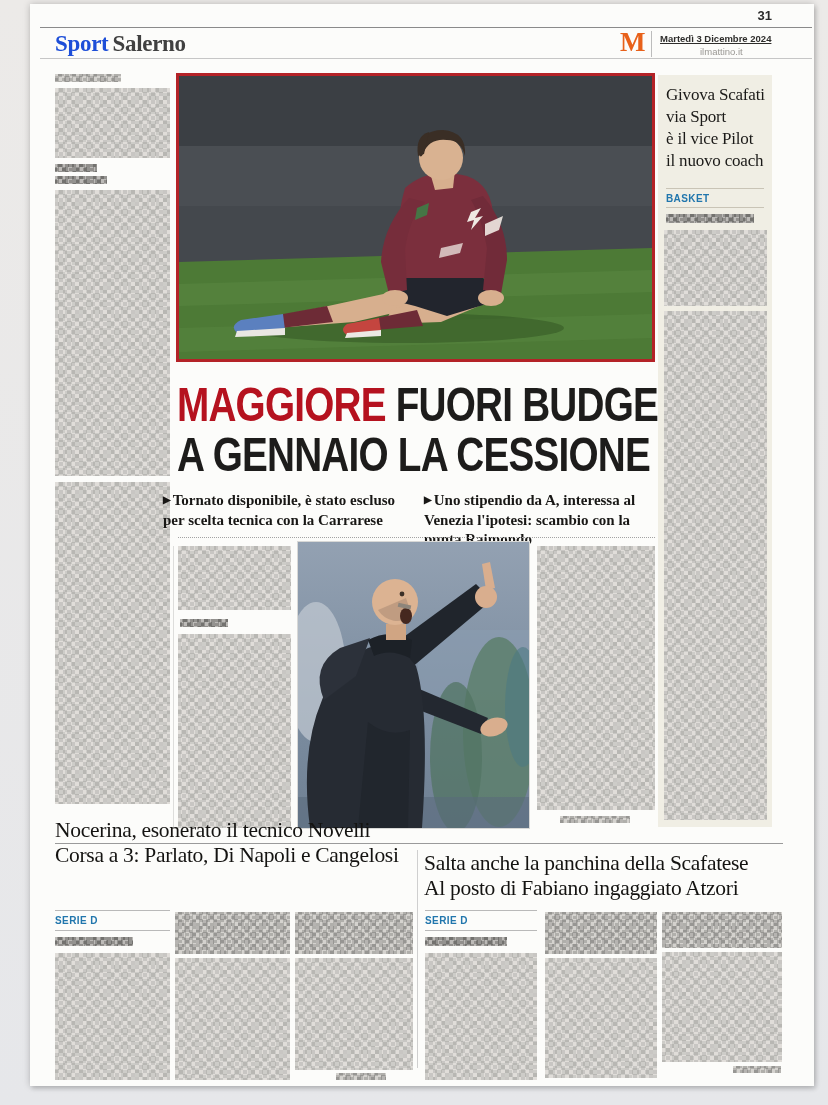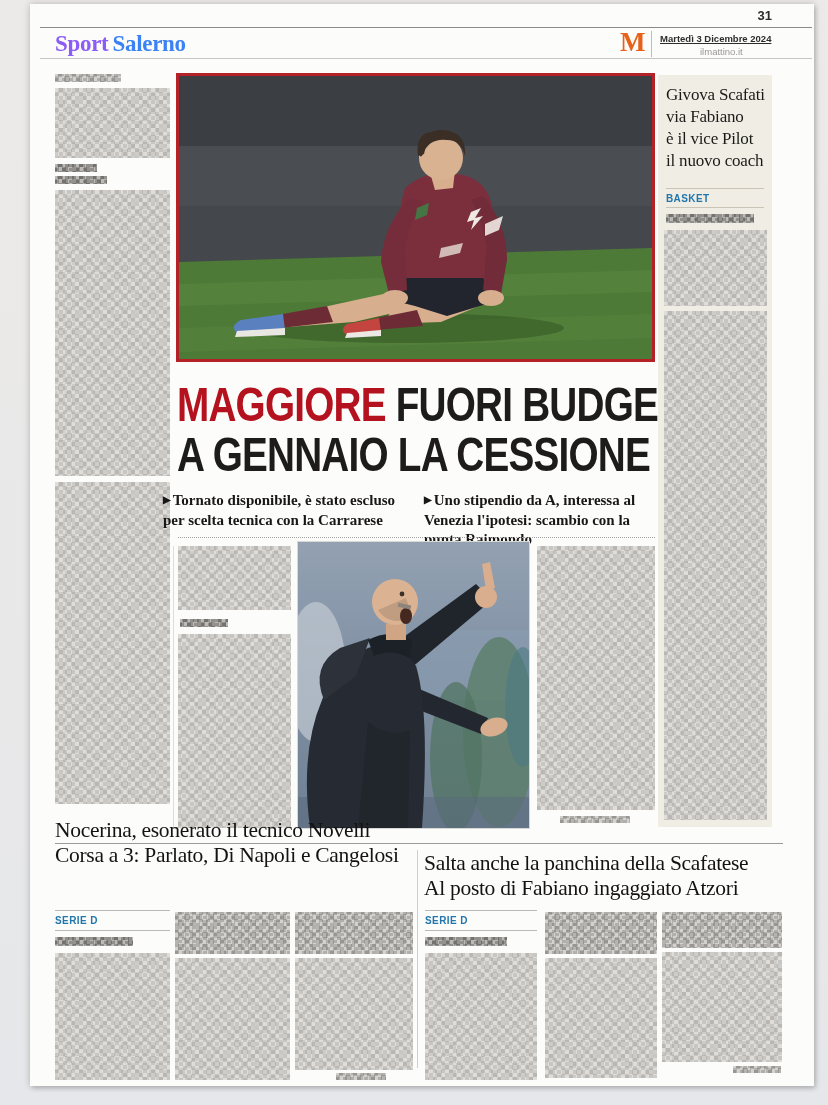--- a/index.html
+++ b/index.html
@@ -16,22 +16,22 @@
     box-shadow:0 0 7px rgba(0,0,0,.22), 2px 3px 4px rgba(0,0,0,.12);
   }
   .rule{background:#9a9a9a;height:1px;}
   .rule-light{background:#c6c6c6;height:1px;}
   .rule-tan{background:#c9c4b6;height:1px;}
   .vrule{background:#cfcfcf;width:1px;}
 
   .pageno{font:bold 13px "Liberation Sans",sans-serif;color:#2b2b2b;text-align:right;}
 
   .mast-left{font:bold 23px "Liberation Serif",serif;letter-spacing:-.3px;}
-  .mast-left .sport{color:#8b5cf6;}
-  .mast-left .edition{color:#3b82f6;margin-left:4px;}
+  .mast-left .sport{color:#1d4ed8;}
+  .mast-left .edition{color:#404040;margin-left:4px;}
   .mlogo{font:bold 27px "Liberation Serif",serif;color:#e8611a;line-height:26px;}
   .mr-div{width:1px;height:26px;background:#bcbcbc;}
   .mr-date{font:bold 9.5px "Liberation Sans",sans-serif;color:#2e2d2b;text-decoration:underline;}
   .mr-site{font:9.5px "Liberation Sans",sans-serif;color:#9a9894;margin-top:2px;margin-left:40px;}
 
   
   .pix{
     background:
       repeating-conic-gradient(#d3d2d0 0% 25%, #eceae8 0% 50%) 0 0/8px 8px,
       repeating-conic-gradient(#dededc 0% 25%, #f2f1ef 0% 50%) 3px 5px/14px 14px;
@@ -200,21 +200,21 @@
     <circle cx="104" cy="52" r="2.4" fill="#3c3027"></circle>
   </svg>
 </div>
 
 <div class="abs pix" style="left:537px;top:546px;width:118px;height:264px;"></div>
 <div class="abs pix-mid" style="left:560px;top:816px;width:70px;height:7px;"></div>
 
 <div class="abs sb-bg" style="left:658px;top:75px;width:114px;height:752px;"></div>
 <div class="abs sb-headline" style="left:666px;top:84px;width:102px;">
   <div>Givova Scafati</div>
-  <div>via Fabiano</div>
+  <div>via Sport</div>
   <div>è il vice Pilot</div>
   <div>il nuovo coach</div>
 </div>
 <div class="abs rule-tan" style="left:666px;top:188px;width:98px;"></div>
 <div class="abs kicker" style="left:666px;top:193px;">BASKET</div>
 <div class="abs rule-tan" style="left:666px;top:207px;width:98px;"></div>
 <div class="abs pix-dark" style="left:666px;top:214px;width:88px;height:9px;"></div>
 <div class="abs pix" style="left:664px;top:230px;width:103px;height:76px;"></div>
 <div class="abs pix" style="left:664px;top:311px;width:103px;height:509px;"></div>
 

